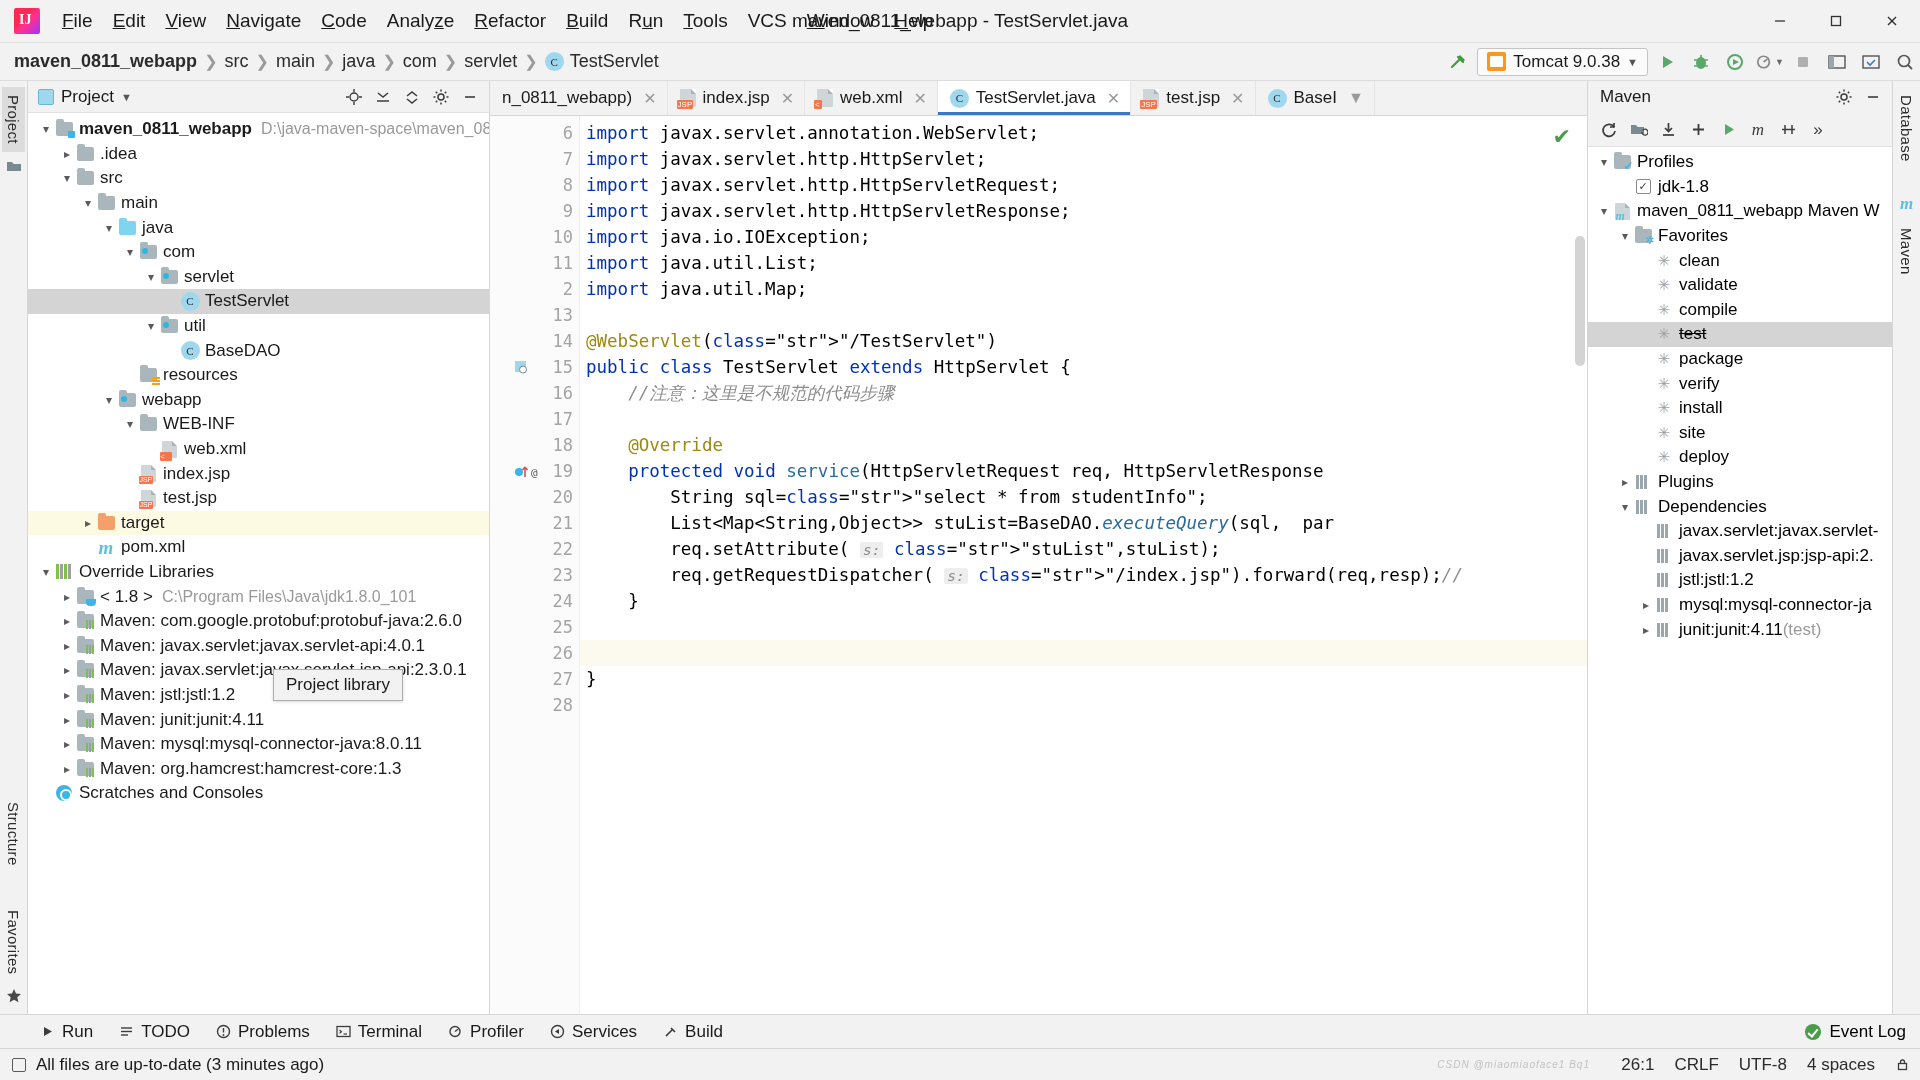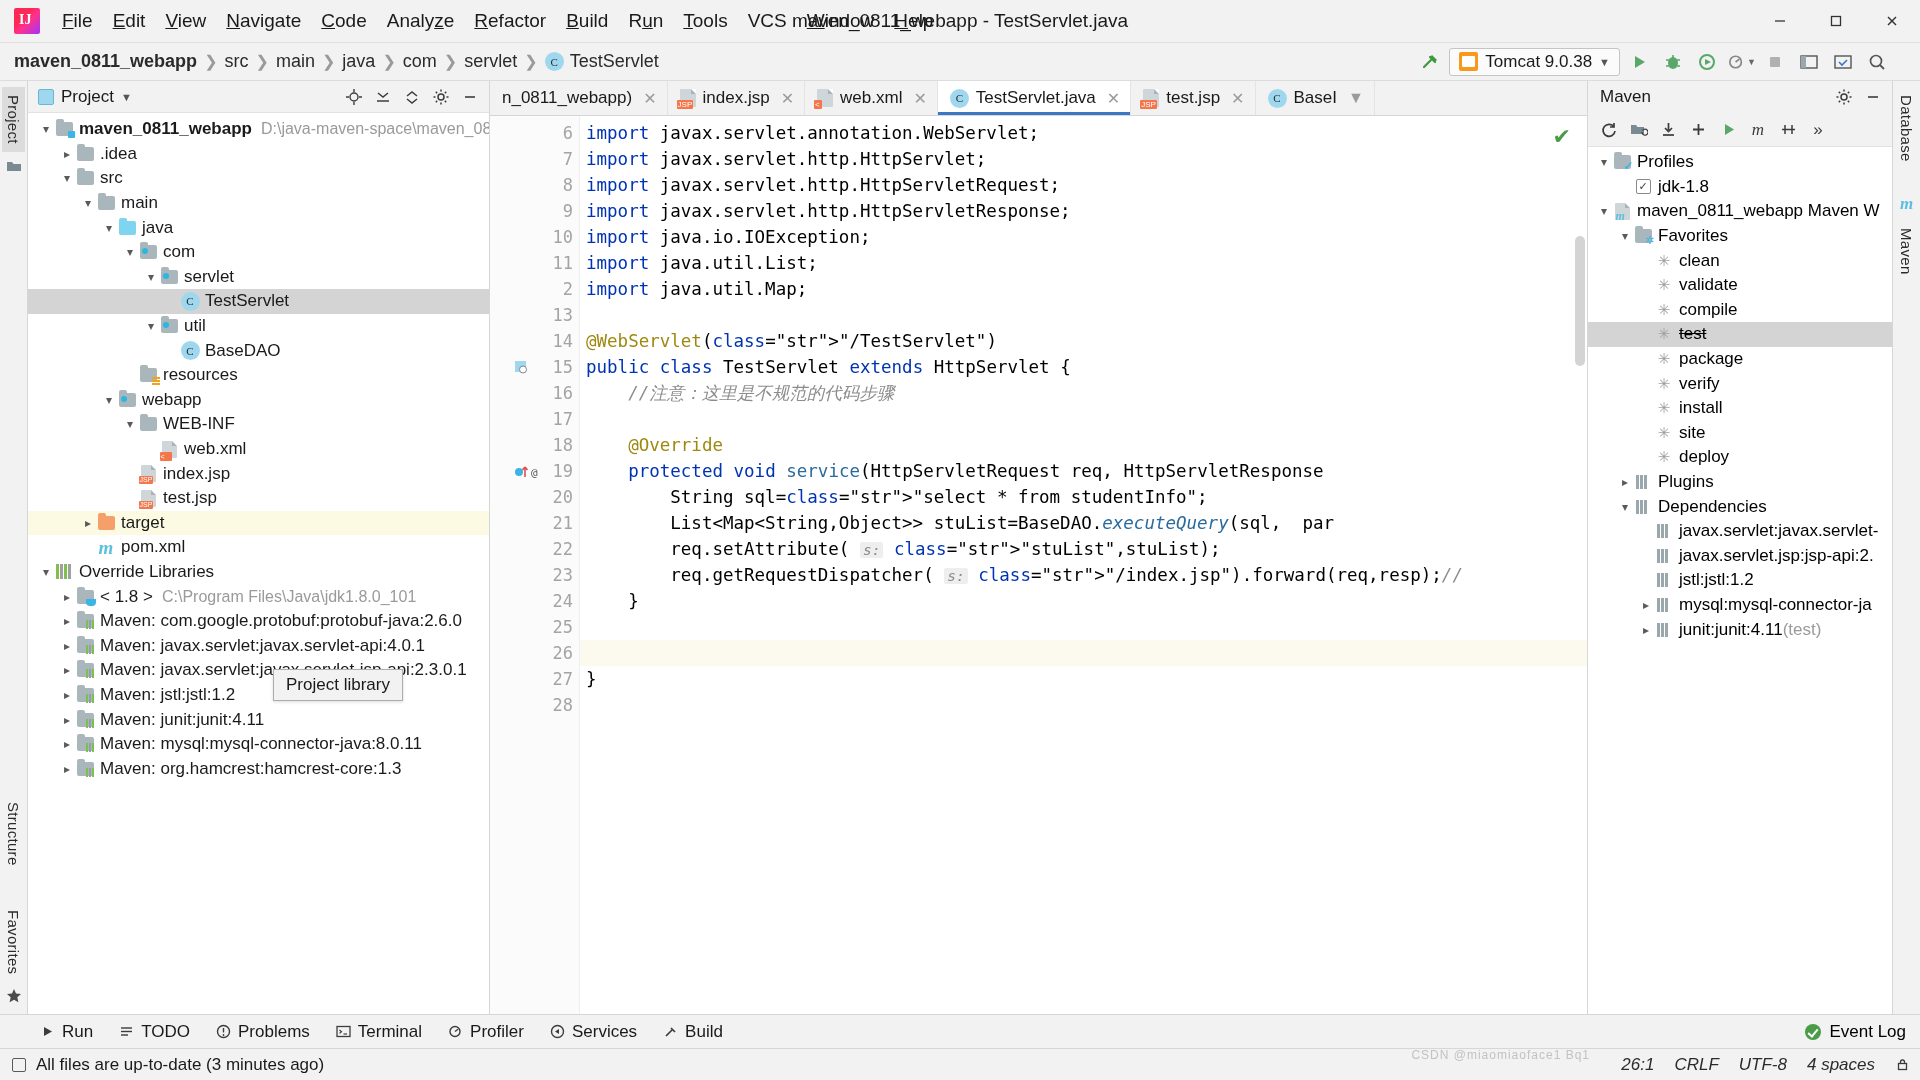--- a/index.html
+++ b/index.html
@@ -39,21 +39,21 @@
     position: relative;
   }
   .crumb { font-size: 18px; color: #2b2b2b; display: flex; align-items: center; }
   .crumb.bold { font-weight: bold; }
   .crumb-sep { color: #9a9a9a; font-size: 16px; padding: 0 7px; }
   .cls-badge {
     display:inline-flex; align-items:center; justify-content:center;
     width:19px;height:19px;border-radius:50%;background:#9fd8ee;color:#2b2b2b;
     font-size:11px; margin-right:6px; font-family:"Liberation Serif",serif;
   }
-  .nav-right { margin-left: auto; display: flex; align-items: center; gap: 4px; padding-right: 28px; text-align: center; }
+  .nav-right { margin-left: auto; display: flex; align-items: center; gap: 4px; padding-right: 0; text-align: center; }
   .run-config {
     display: flex; align-items: center; gap: 7px; height: 28px; padding: 0 9px;
     border: 1px solid #c4c4c4; border-radius: 3px; background: #fbfbfb; font-size: 17px; color:#1a1a1a;
   }
   .tomcat-ico { width:19px;height:19px;background:#f8981d;border-radius:2px;position:relative; display:inline-block;}
   .tomcat-ico:after{content:"";position:absolute;left:3px;top:4px;width:13px;height:11px;background:#fff;border-radius:1px;}
   .toolbtn { width: 30px; height: 30px; display:flex; align-items:center;justify-content:center; border-radius:3px; }
 
   
   .main { flex: 1 1 auto; display: flex; min-height: 0; background: #f2f2f2; }
@@ -226,23 +226,23 @@
   .evt-dot { width:16px;height:16px;border-radius:50%;background:#4a9c48;display:inline-block;position:relative;}
   .evt-dot:after{content:"";position:absolute;left:5px;top:3px;width:4px;height:8px;border:solid #fff;border-width:0 2px 2px 0;transform:rotate(40deg);}
 
   
   .statusbar {
     height: 32px; flex: 0 0 32px; display: flex; align-items: center;
     background: #f2f2f2; border-top: 1px solid #d6d6d6; font-size: 17px; color: #1a1a1a;
     padding: 0 10px 0 12px;
   }
   .sb-left { display:flex; align-items:center; gap:10px; }
-  .sb-right { margin-left:auto; display:flex; align-items:center; gap: 20px; color:#2b2b2b;font-style:italic; }
+  .sb-right { margin-left:auto; display:flex; align-items:center; gap: 20px; color:#2b2b2b; }
   .sb-right .sp { color:#2b2b2b; }
-  .wm { position:absolute; right: 330px; bottom: 18px; color:#c2c2c2; font-size:12px; letter-spacing:1px; pointer-events:none;}
+  .wm { position:absolute; right: 330px; bottom: 10px; color:#c2c2c2; font-size:10px; letter-spacing:1px; pointer-events:none;font-style:italic;}
   .sq-ico { width:14px;height:14px;border:1.6px solid #5a5a5a;border-radius:2px;display:inline-block;}
   .icon-svg { display:block; }
 </style>
 </head>
 <body>
 
 <div class="app">
 
   <div class="titlebar">
     <div class="ij-logo">
@@ -656,20 +656,28 @@
             <span class="tlabel">Maven: mysql:mysql-connector-java:8.0.11</span>
           </div>
           <div class="trow">
             <span style="width:31px;flex:0 0 31px;"></span>
             <span class="arr">▸</span>
             <span class="tico">
               <span class="mavico"></span>
             </span>
             <span class="tlabel">Maven: org.hamcrest:hamcrest-core:1.3</span>
           </div>
+          <div class="trow">
+            <span style="width:10px;flex:0 0 10px;"></span>
+            <span class="arr"></span>
+            <span class="tico">
+              <span class="scico"></span>
+            </span>
+            <span class="tlabel">Scratches and Consoles</span>
+          </div>
           <div class="tooltip" style="left:245px; top:556px;">Project library</div>
       </div>
     </div>
 
     <div class="editor-col">
       <div class="tabbar">
         <div class="etab">
           <span>n_0811_webapp)</span>
           <span class="x">✕</span>
         </div>

